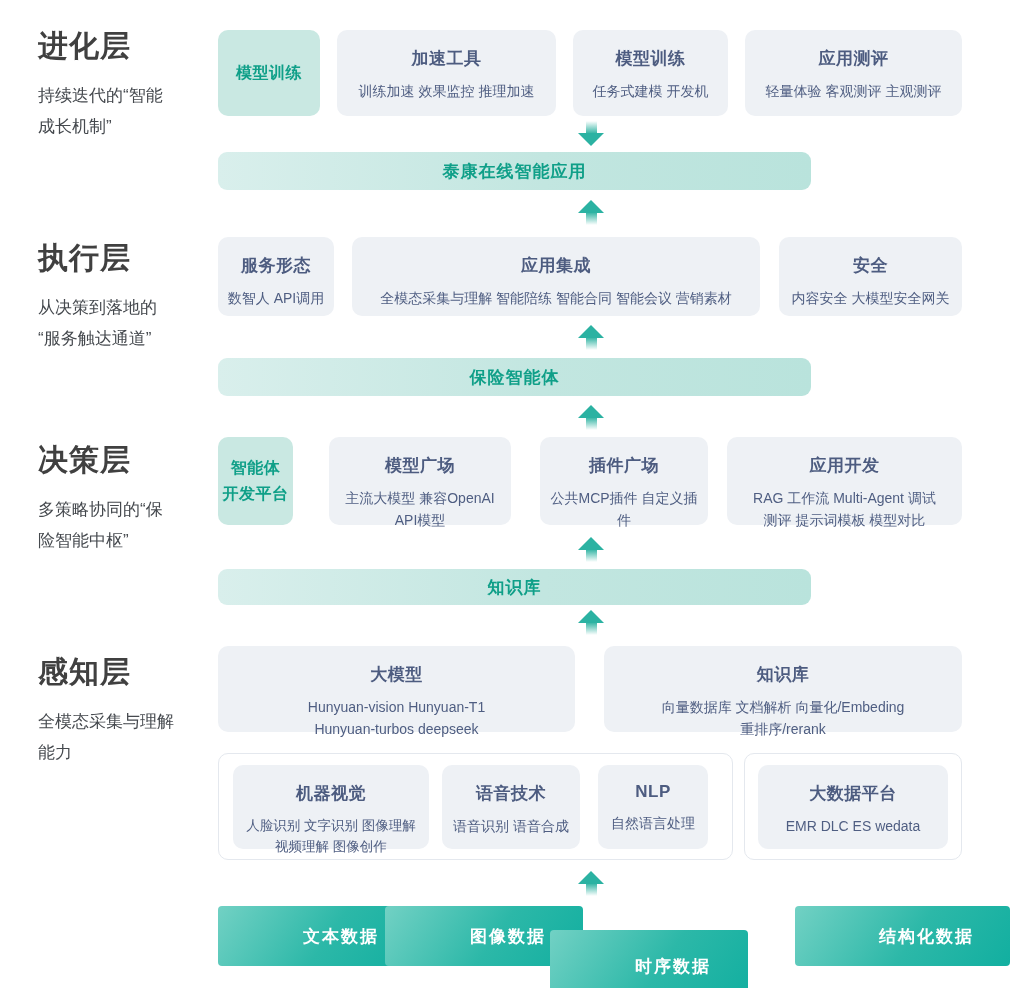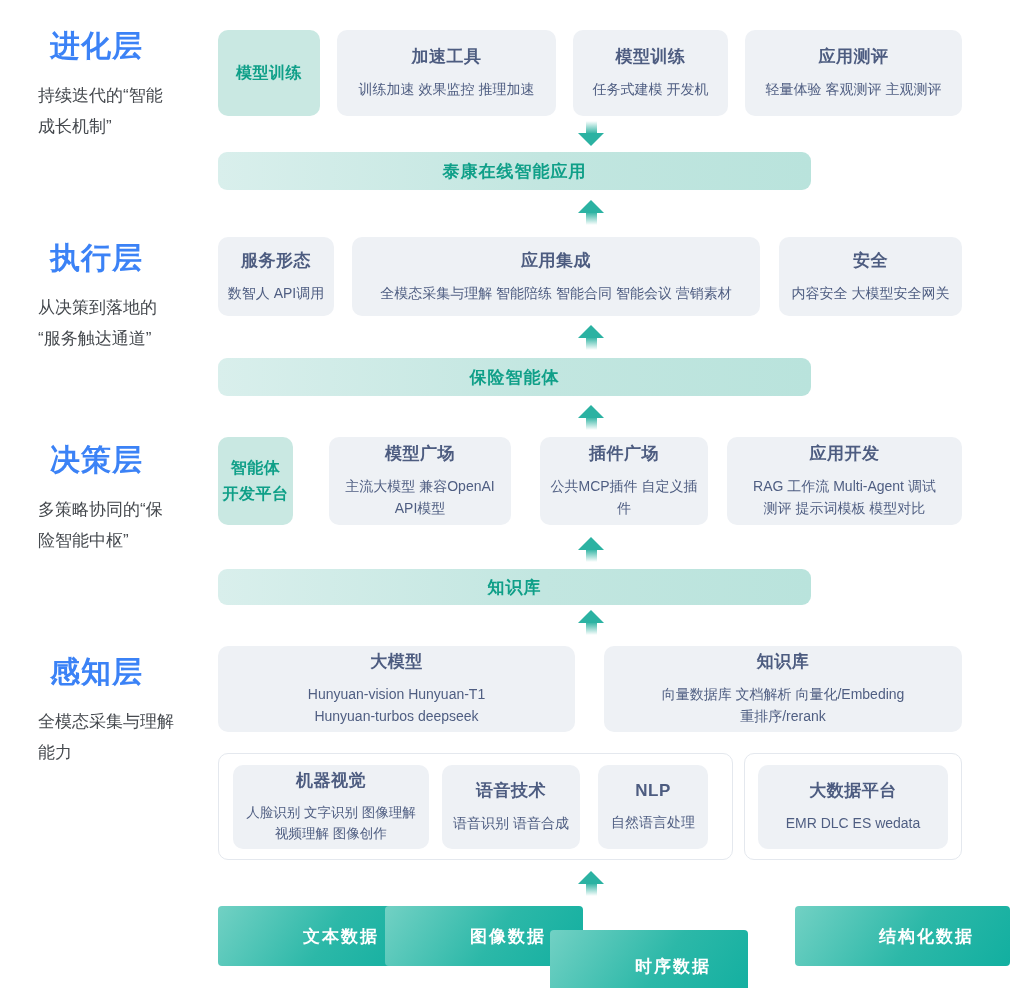--- a/index.html
+++ b/index.html
@@ -1,26 +1,26 @@
 <!DOCTYPE html>
 <html><head>
 <meta charset="utf-8">
 <style>
   html,body{margin:0;padding:0;background:#ffffff;}
   body{font-family:"Liberation Sans","DejaVu Sans",sans-serif;}
   .canvas{position:relative;width:1019px;height:988px;background:#ffffff;overflow:hidden;}
 
   
   .layer-label{position:absolute;left:38px;width:184px;}
-  .layer-title{font-size:30px;font-weight:bold;color:#3b82f6;letter-spacing:1px;margin-left:12px;}
+  .layer-title{font-size:30px;font-weight:bold;color:#404040;letter-spacing:1px;}
   .layer-sub{margin-top:14px;font-size:17px;color:#45494e;line-height:1.8;white-space:pre-line;}
 
   
   .gbox{position:absolute;background:#eef1f5;border-radius:10px;display:flex;flex-direction:column;
-        align-items:center;justify-content:center;padding:10px 6px;box-sizing:border-box;}
+        align-items:center;padding:17px 6px;box-sizing:border-box;}
   .bt{font-size:17px;font-weight:bold;color:#4d5c80;letter-spacing:.5px;}
   .bi{margin-top:11px;font-size:14px;color:#4f5e82;text-align:center;white-space:pre-line;line-height:1.55;}
 
   
   .tbox{position:absolute;background:#c9e8e2;border-radius:10px;display:flex;align-items:center;
         justify-content:center;text-align:center;font-size:16px;font-weight:bold;color:#0f9f88;
         white-space:pre-line;line-height:1.6;letter-spacing:.5px;}
 
   
   .banner{position:absolute;left:218px;width:593px;border-radius:9px;

